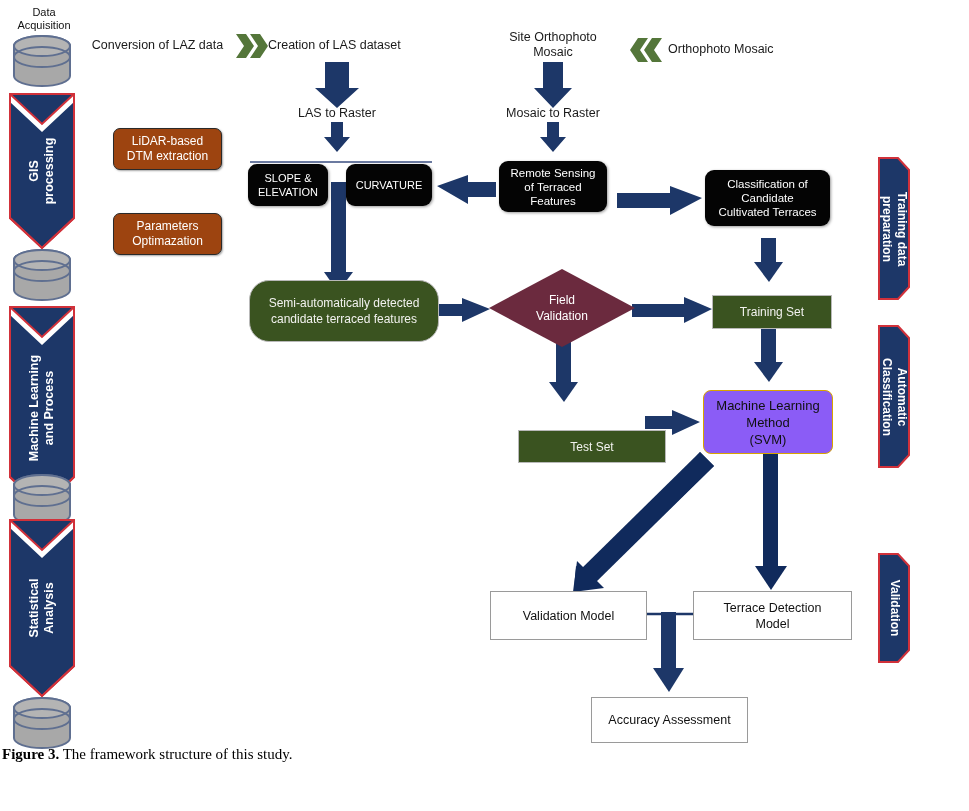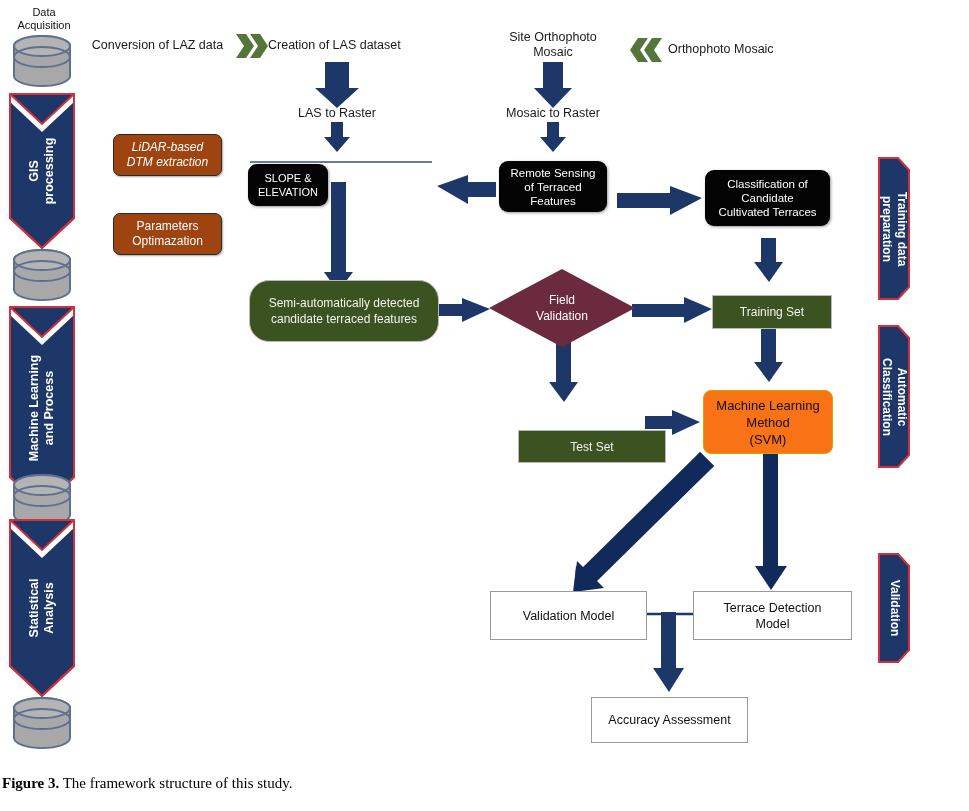--- a/index.html
+++ b/index.html
@@ -54,21 +54,21 @@
   
   .greenbox{
     position:absolute;background:#3a5320;border:1px solid #b9b9b9;
     color:#f2f2ef;font-size:12px;line-height:16px;
     display:flex;align-items:center;justify-content:center;text-align:center;
     white-space:pre-line;
   }
 
   
   .yellowbox{
-    position:absolute;background:#f97316;border-radius:8px;
+    position:absolute;background:#8b5cf6;border-radius:8px;
     border:1px solid #d8a400;
     color:#101010;font-size:13px;line-height:17px;
     display:flex;align-items:center;justify-content:center;text-align:center;
     white-space:pre-line;
   }
 
   
   .whitebox{
     position:absolute;background:#ffffff;border:1px solid #9a9a9a;
     color:#111;font-size:12.5px;line-height:16px;
@@ -89,21 +89,21 @@
   .banner{position:absolute;}
   .banner .btext{
     position:absolute;left:50%;top:50%;
     transform:translate(-50%,-50%) rotate(90deg);
     color:#ffffff;font-size:12px;font-weight:bold;line-height:15px;
     text-align:center;white-space:pre-line;width:190px;
   }
 
   
   .caption{
-    position:absolute;left:2px;top:775px;width:600px;
+    position:absolute;left:2px;top:746px;width:600px;
     font-family:"Liberation Serif", serif;font-size:15px;color:#000;
   }
   .caption b{font-weight:bold;}
 
   svg{display:block;overflow:visible;}
 </style>
 </head>
 <body>
 
 <div id="stage">
@@ -255,36 +255,37 @@
     <span>Statistical
 Analysis</span>
   </div>
 
   <svg class="cylinder" style="left:10px;top:696px;width:64px;height:54px;">
     <path d="M4,12 a28,10 0 0 1 56,0 v30 a28,10 0 0 1 -56,0 z" fill="#a8a8a8" stroke="#5f6f90" stroke-width="2"></path>
     <ellipse cx="32" cy="12" rx="28" ry="10" fill="#b4b4b4" stroke="#5f6f90" stroke-width="2"></ellipse>
     <ellipse cx="32" cy="23" rx="28" ry="10" fill="none" stroke="#5f6f90" stroke-width="2"></ellipse>
   </svg>
 
-  <div class="chip" style="left:113px;top:134px;width:107px;height:40px;font-style:italic;">LiDAR-based
+  <div class="chip" style="left:113px;top:128px;width:107px;height:40px;">LiDAR-based
 DTM extraction</div>
   <div class="chip" style="left:113px;top:213px;width:107px;height:40px;">Parameters
 Optimazation</div>
 
   <div class="plain-label" style="left:80px;top:38px;width:155px;">Conversion of LAZ data</div>
   <div class="plain-label" style="left:268px;top:38px;width:175px;text-align:left;">Creation of LAS dataset</div>
   <div class="plain-label" style="left:492px;top:30px;width:122px;">Site Orthophoto
 Mosaic</div>
   <div class="plain-label" style="left:668px;top:42px;width:160px;text-align:left;">Orthophoto Mosaic</div>
 
   <div class="plain-label" style="left:272px;top:106px;width:130px;">LAS to Raster</div>
   <div class="plain-label" style="left:488px;top:106px;width:130px;">Mosaic to Raster</div>
 
   <div class="blackbox small" style="left:248px;top:164px;width:80px;height:42px;">SLOPE &amp;
 ELEVATION</div>
+  <div class="blackbox small" style="left:346px;top:164px;width:86px;height:42px;">CURVATURE</div>
   <div class="blackbox" style="left:499px;top:161px;width:108px;height:51px;">Remote Sensing
 of Terraced
 Features</div>
   <div class="blackbox" style="left:705px;top:170px;width:125px;height:56px;">Classification of
 Candidate
 Cultivated Terraces</div>
 
   <div class="greenbox" style="left:249px;top:280px;width:188px;height:60px;border-radius:20px;">Semi-automatically detected
 candidate terraced features</div>
   <div class="greenbox" style="left:712px;top:295px;width:118px;height:32px;">Training Set</div>

